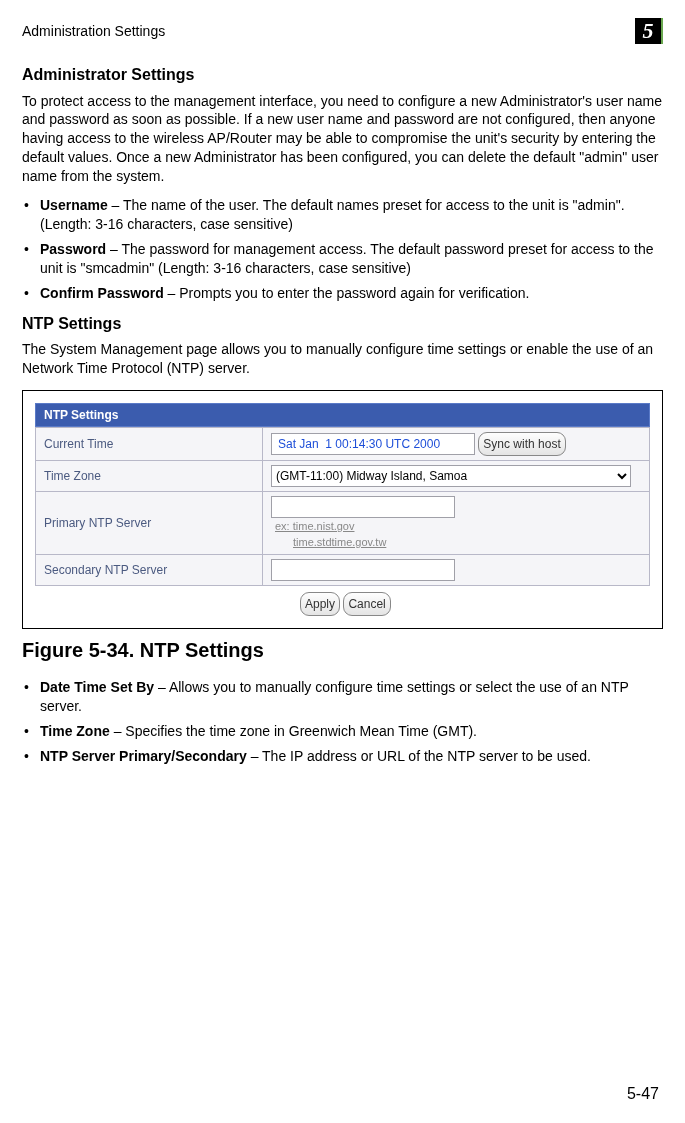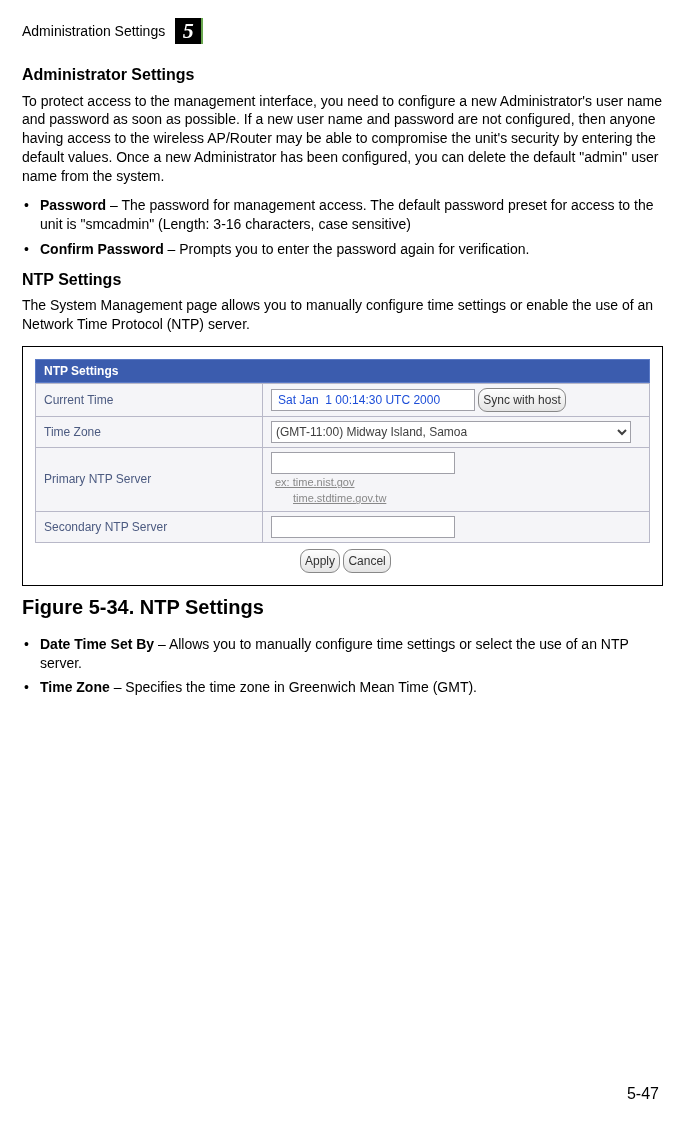--- a/index.html
+++ b/index.html
@@ -7,21 +7,21 @@
       font-size: 14px;
       color: #000;
       margin: 0;
       padding: 18px 22px;
       width: 685px;
       box-sizing: border-box;
       line-height: 1.35;
     }
     .header-row {
       display: flex;
-      justify-content: flex-start;
+      justify-content: space-between;
       align-items: center;
       margin-bottom: 20px;
       gap: 10px;
     }
     .header-label {
       font-size: 14px;
     }
     .chapter-badge {
       background: #000;
       color: #fff;
@@ -114,21 +114,21 @@
       cursor: pointer;
       color: #333;
     }
     .ui-select {
       font-family: Arial, sans-serif;
       font-size: 12px;
       border: 1px solid #a0a0a8;
       background: #fff;
       height: 22px;
       width: 360px;
-      color: #404040;
+      color: #000000;
     }
     .hint {
       color: #888;
       font-size: 11px;
       padding-left: 4px;
       text-decoration: underline;
     }
     .btn-row {
       text-align: left;
       padding: 6px 0 0 265px;
@@ -151,20 +151,21 @@
 
 <div class="header-row">
   <span class="header-label">Administration Settings</span>
   <span class="chapter-badge">5</span>
 </div>
 
 <h2 class="section">Administrator Settings</h2>
 <p class="body">To protect access to the management interface, you need to configure a new Administrator's user name and password as soon as possible. If a new user name and password are not configured, then anyone having access to the wireless AP/Router may be able to compromise the unit's security by entering the default values. Once a new Administrator has been configured, you can delete the default "admin" user name from the system.</p>
 
 <ul class="bullets">
+  <li><b>Username</b><span> – The name of the user. The default names preset for access to the unit is "admin". (Length: 3-16 characters, case sensitive)</span></li>
   <li><b>Password</b><span> – The password for management access. The default password preset for access to the unit is "smcadmin" (Length: 3-16 characters, case sensitive)</span></li>
   <li><b>Confirm Password</b><span> – Prompts you to enter the password again for verification.</span></li>
 </ul>
 
 <h2 class="section">NTP Settings</h2>
 <p class="body">The System Management page allows you to manually configure time settings or enable the use of an Network Time Protocol (NTP) server.</p>
 
 <div class="figure">
   <div class="ntp-panel">
     <div class="ntp-title">NTP Settings</div>
@@ -206,15 +207,16 @@
       <button class="ui-button">Cancel</button>
     </div>
   </div>
 </div>
 
 <div class="figure-caption">Figure 5-34.   NTP Settings</div>
 
 <ul class="bullets">
   <li><b>Date Time Set By</b><span> – Allows you to manually configure time settings or select the use of an NTP server.</span></li>
   <li><b>Time Zone</b><span> – Specifies the time zone in Greenwich Mean Time (GMT).</span></li>
+  <li><b>NTP Server Primary/Secondary</b><span> – The IP address or URL of the NTP server to be used.</span></li>
 </ul>
 
 <div class="page-footer">5-47</div>
 
 </body></html>

